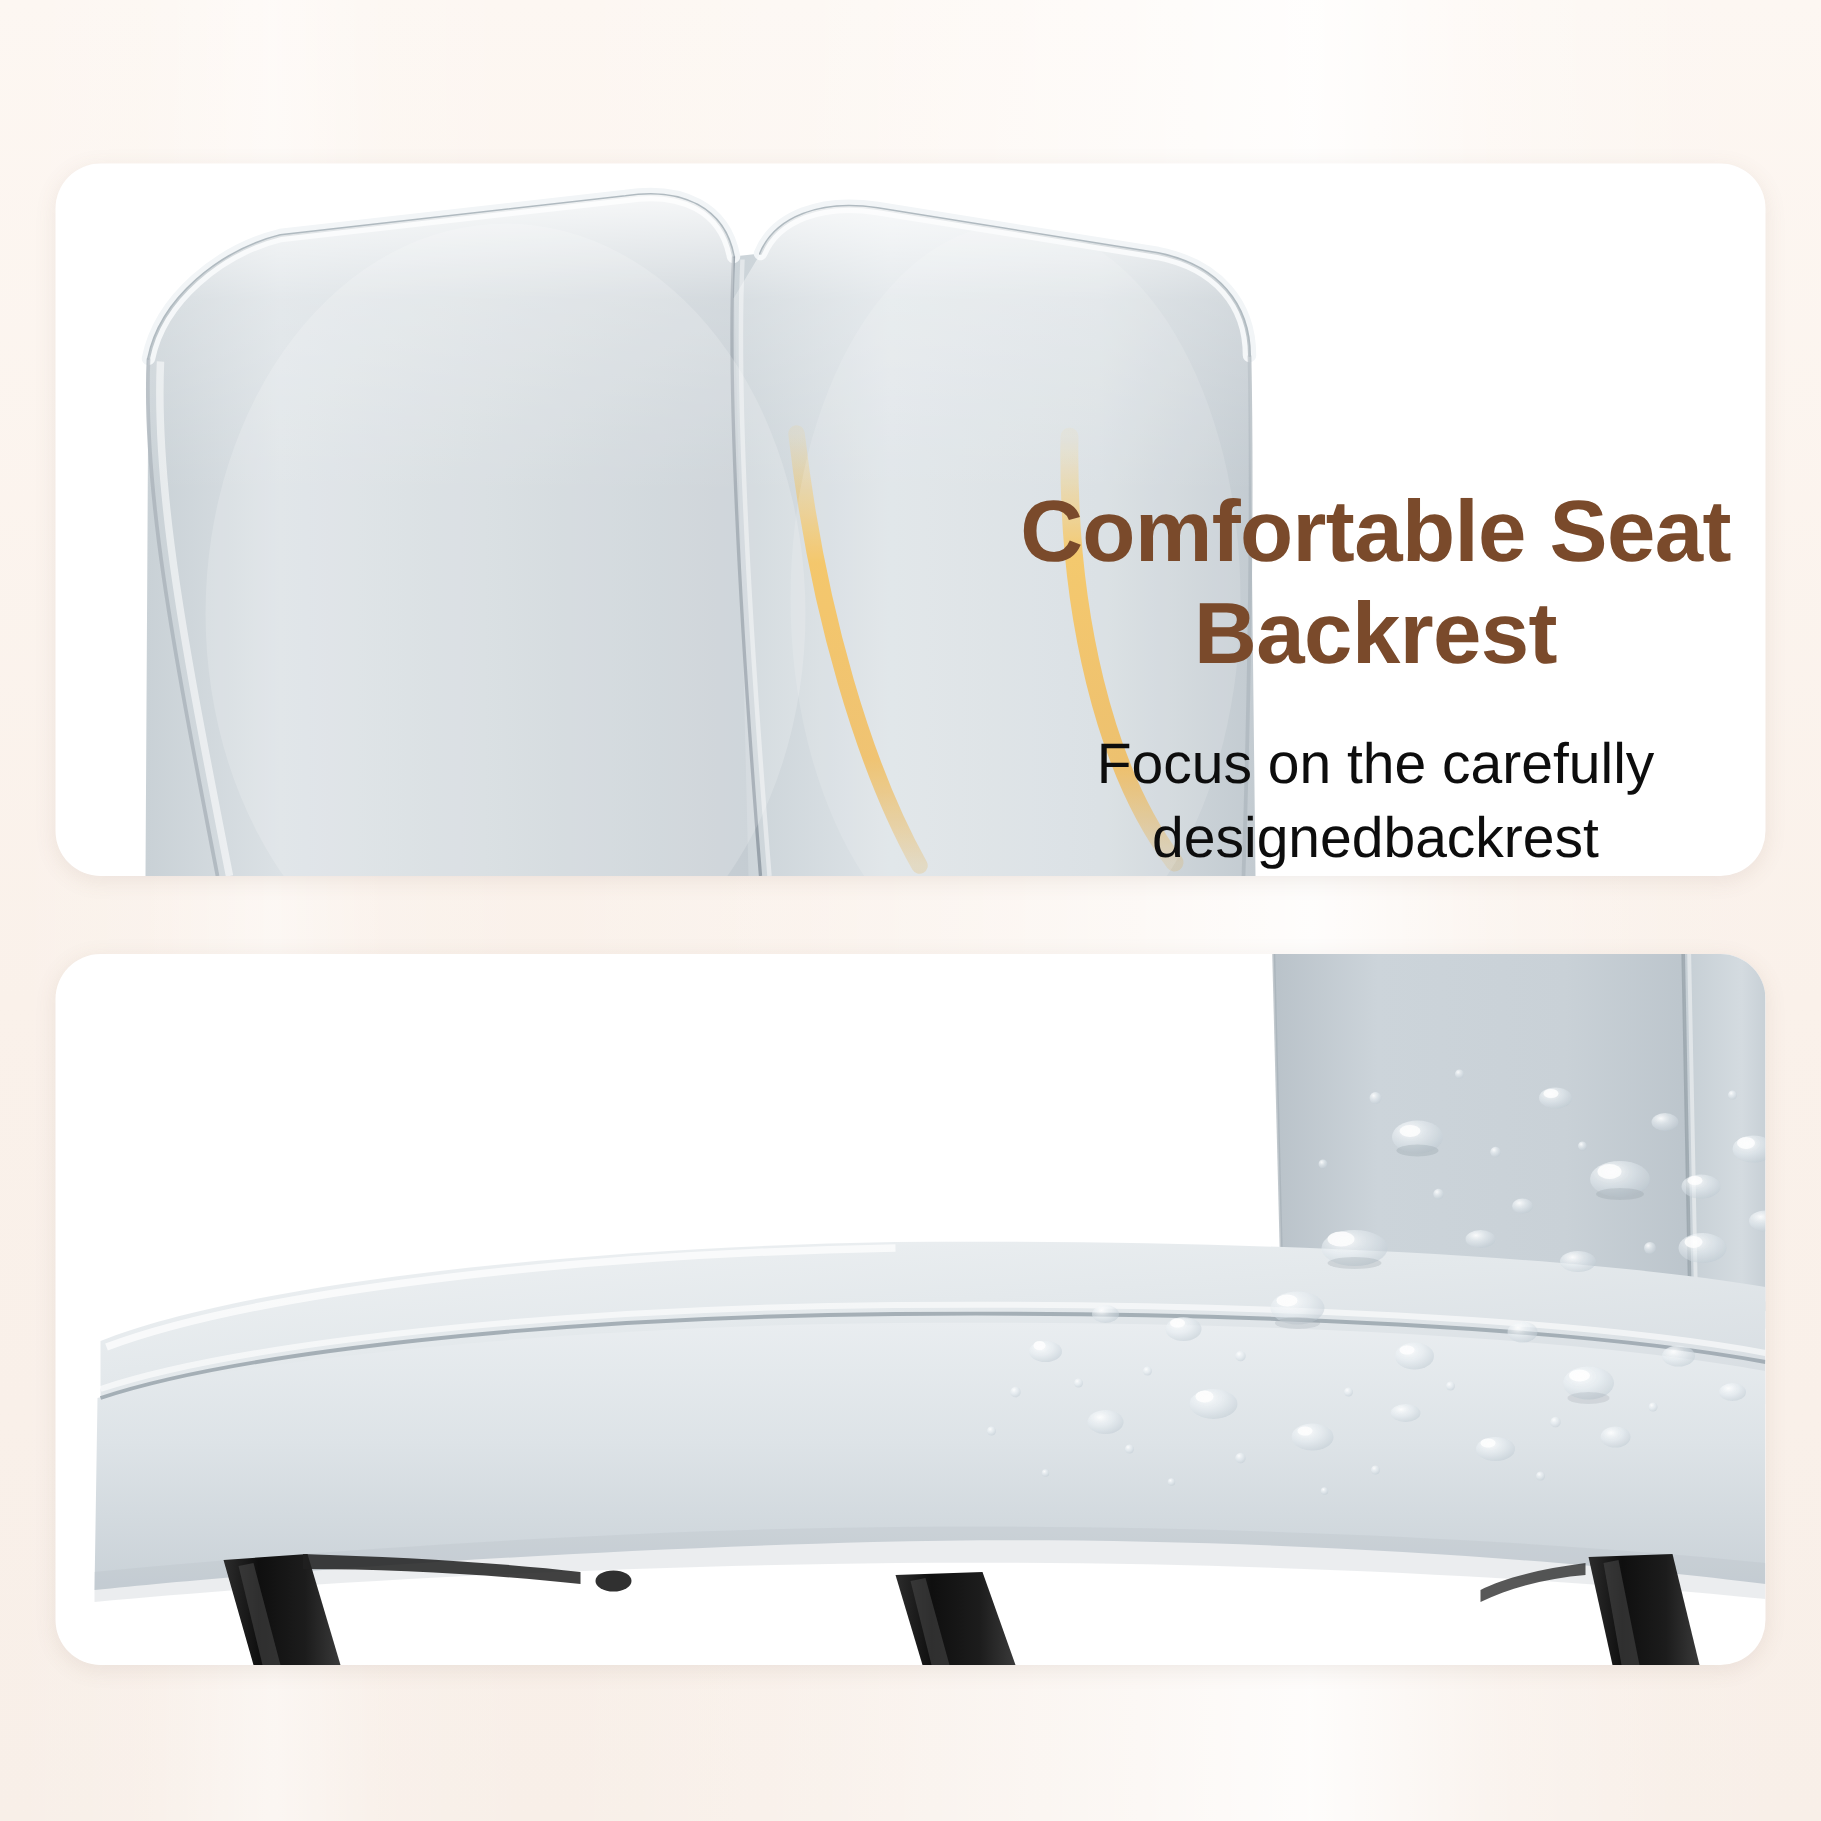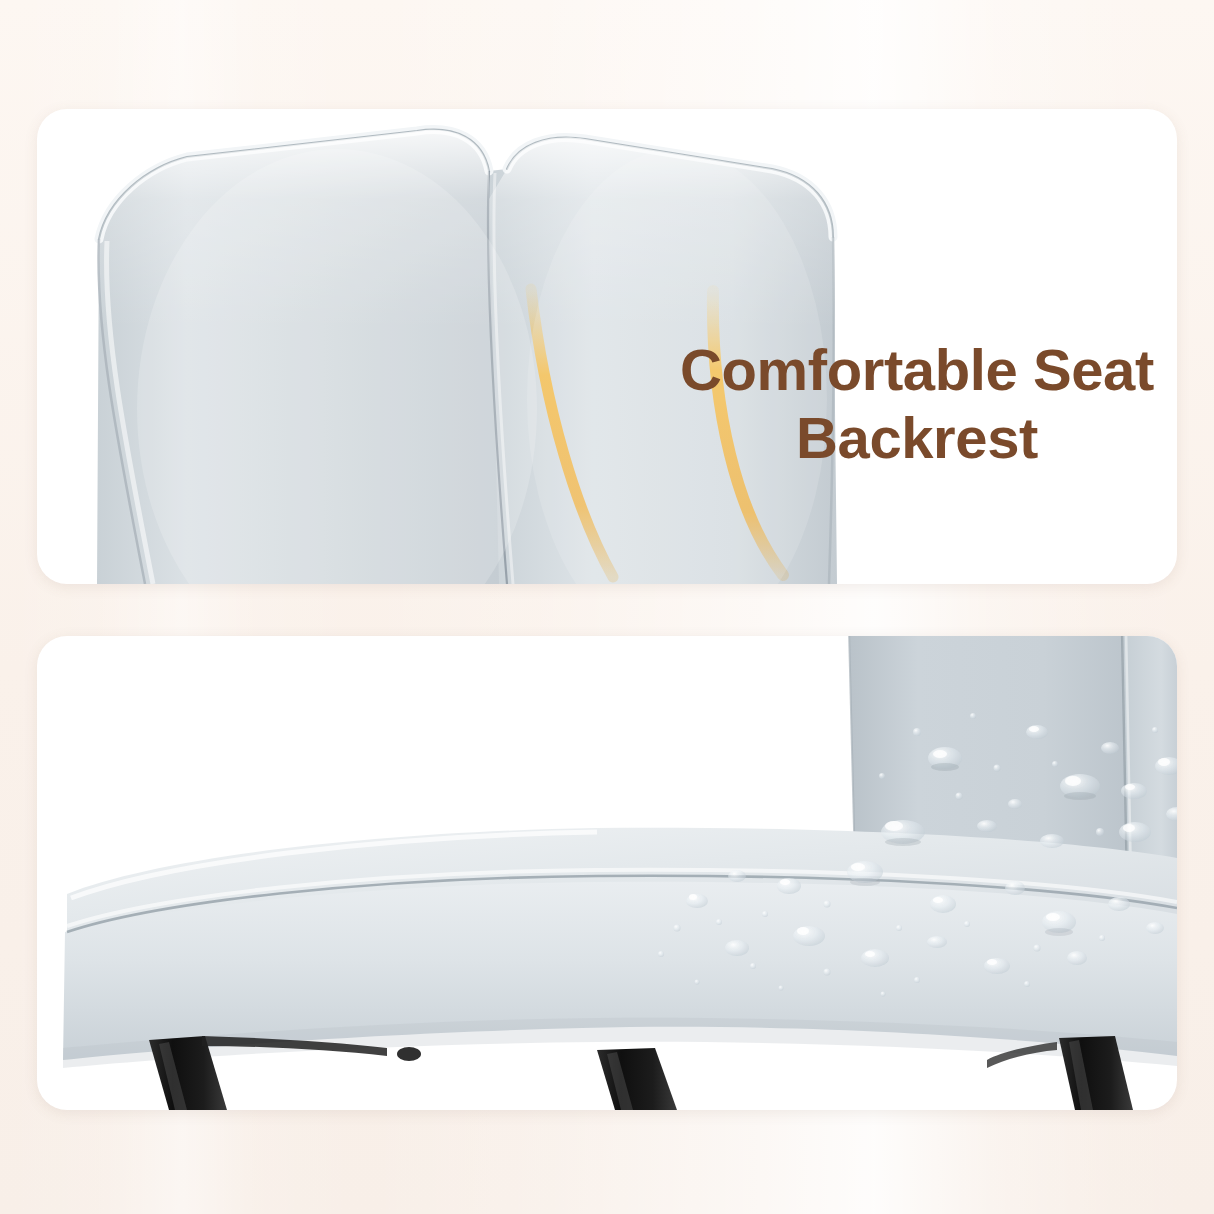--- a/index.html
+++ b/index.html
@@ -46,21 +46,21 @@
   #card-top    { left: 37px; top: 109px;  width: 1140px; height: 475px; }
   #card-bottom { left: 37px; top: 636px;  width: 1140px; height: 474px; }
 
   
   .text-block { position: absolute; text-align: center; }
 
   .headline {
     color: #7a4a2b;
     font-weight: bold;
     letter-spacing: -0.4px;
-    margin: 15px;
+    margin: 0;
   }
   .subline {
     color: #0d0d0d;
     font-weight: normal;
     margin: 0;
   }
 
   #top-text {
     left: 600px; top: 212px; width: 560px;
   }
@@ -142,20 +142,21 @@
         <g clip-path="url(#backClip)">
           <rect x="40" y="20" width="780" height="200" fill="url(#topSheen)"></rect>
           <ellipse cx="300" cy="300" rx="200" ry="260" fill="#ffffff" opacity="0.18"></ellipse>
           <ellipse cx="640" cy="290" rx="150" ry="250" fill="#ffffff" opacity="0.14"></ellipse>
         </g>
       </svg>
     </div>
 
     <div class="text-block" id="top-text">
       <h2 class="headline">Comfortable Seat Backrest</h2>
+      <p class="subline">Focus on the carefully designedbackrest</p>
     </div>
   </div>
 
   <div class="card" id="card-bottom">
 
     <div class="art">
       <svg viewBox="0 0 1140 474" preserveAspectRatio="none" aria-hidden="true">
         <defs>
           <linearGradient id="backPanel2" x1="0" y1="0" x2="1" y2="0">
             <stop offset="0%" stop-color="#b9c2c9"></stop>

